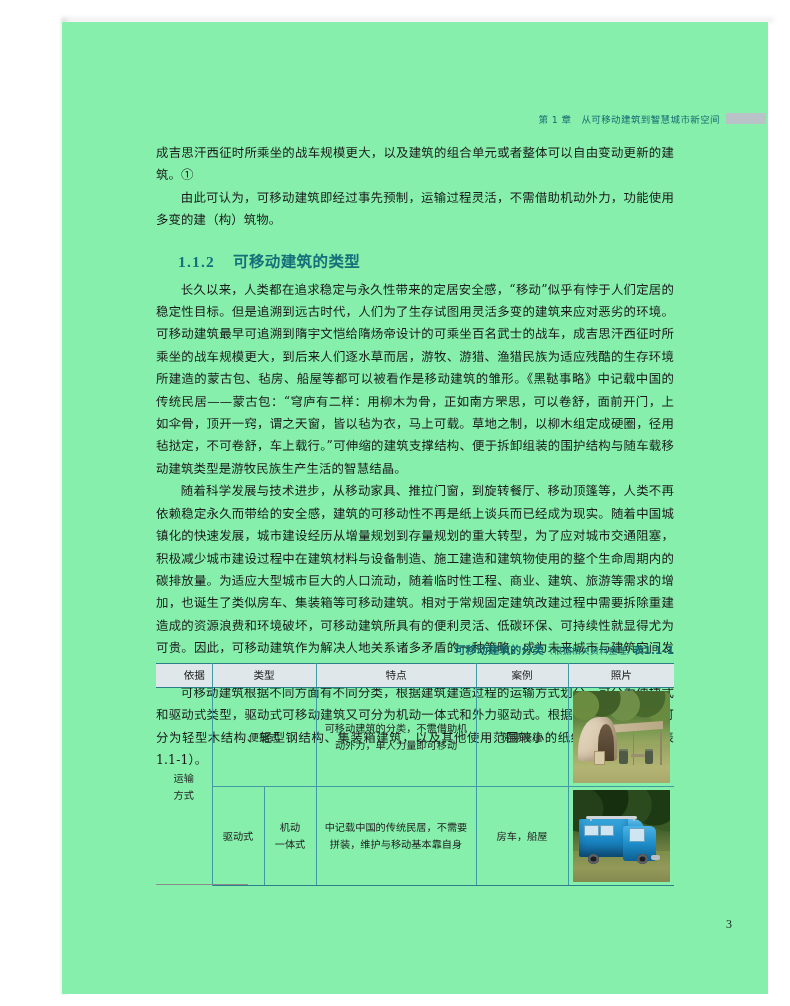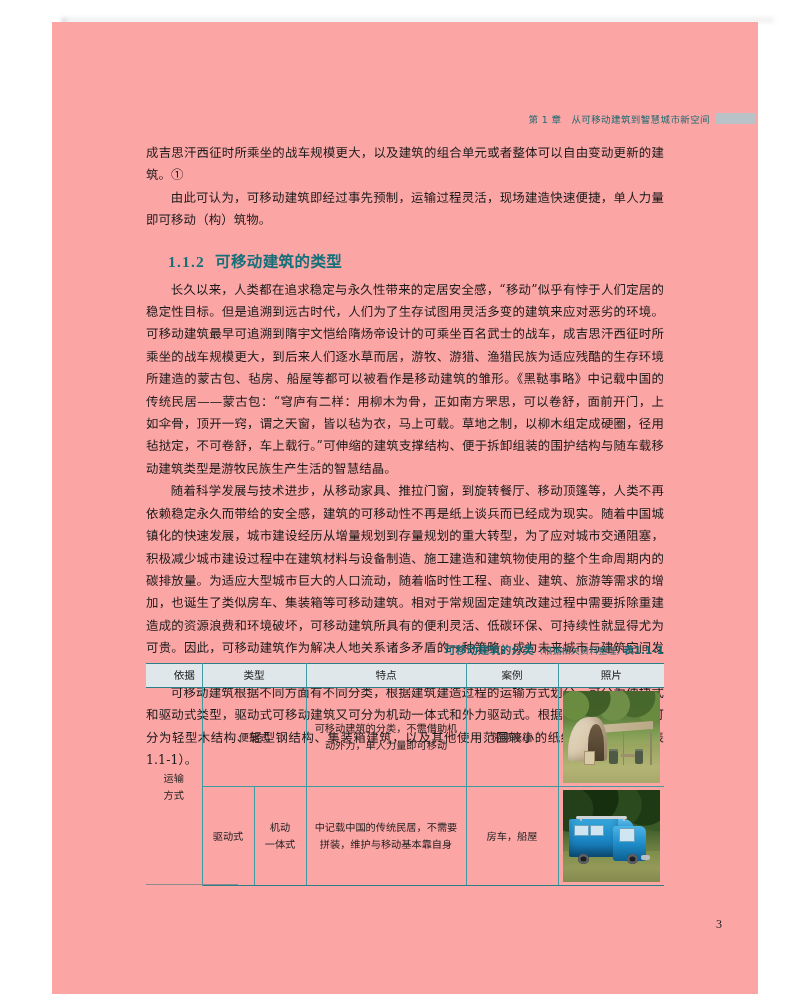--- a/index.html
+++ b/index.html
@@ -22,25 +22,25 @@
     left: 62px;
     top: 18px;
     width: 712px;
     height: 976px;
     background: linear-gradient(to right, rgba(0,0,0,0.16), rgba(0,0,0,0.0) 6px),
                 linear-gradient(to bottom, rgba(0,0,0,0.10), rgba(0,0,0,0.0) 6px);
     filter: blur(2px);
   }
   .page {
     position: absolute;
-    left: 52px;
+    left: 62px;
     top: 22px;
     width: 706px;
     height: 972px;
-    background: #fca5a5;
+    background: #86efac;
   }
 
   
   .running-header {
     position: absolute;
     left: 0;
     top: 90px;
     width: 706px;
     height: 22px;
   }
@@ -86,21 +86,21 @@
   .section-heading {
     margin: 17px 0 8px 22px;
     color: #16707a;
     font-weight: bold;
     font-family: "DejaVu Sans", "Liberation Sans", sans-serif;
     font-size: 15.5px;
     letter-spacing: 0.4px;
   }
   .section-heading .num {
     font-family: "Liberation Serif", serif;
-    margin-right: 10px;
+    margin-right: 18px;
     letter-spacing: 1.2px;
   }
 
   
   .table-block {
     position: absolute;
     left: 94px;
     top: 619px;
     width: 518px;
   }
@@ -348,21 +348,21 @@
 <div class="page">
 
   <div class="running-header">
     <div class="rh-text">第 1 章　从可移动建筑到智慧城市新空间</div>
     <div class="rh-block"></div>
   </div>
 
   <div class="content">
 
     <p class="body">成吉思汗西征时所乘坐的战车规模更大，以及建筑的组合单元或者整体可以自由变动更新的建筑。①</p>
-    <p class="body indent">由此可认为，可移动建筑即经过事先预制，运输过程灵活，现场建造快速便捷，单人力量即可移动（构）筑物。</p>
+    <p class="body indent">由此可认为，可移动建筑即经过事先预制，运输过程灵活，不需借助机动外力，功能使用多变的建（构）筑物。</p>
 
     <div class="section-heading">
       <span class="num">1.1.2</span><span>可移动建筑的类型</span>
     </div>
 
     <p class="body indent">长久以来，人类都在追求稳定与永久性带来的定居安全感，“移动”似乎有悖于人们定居的稳定性目标。但是追溯到远古时代，人们为了生存试图用灵活多变的建筑来应对恶劣的环境。可移动建筑最早可追溯到隋宇文恺给隋炀帝设计的可乘坐百名武士的战车，成吉思汗西征时所乘坐的战车规模更大，到后来人们逐水草而居，游牧、游猎、渔猎民族为适应残酷的生存环境所建造的蒙古包、毡房、船屋等都可以被看作是移动建筑的雏形。《黑鞑事略》中记载中国的传统民居——蒙古包：“穹庐有二样：用柳木为骨，正如南方罘思，可以卷舒，面前开门，上如伞骨，顶开一窍，谓之天窗，皆以毡为衣，马上可载。草地之制，以柳木组定成硬圈，径用毡挞定，不可卷舒，车上载行。”可伸缩的建筑支撑结构、便于拆卸组装的围护结构与随车载移动建筑类型是游牧民族生产生活的智慧结晶。</p>
     <p class="body indent">随着科学发展与技术进步，从移动家具、推拉门窗，到旋转餐厅、移动顶篷等，人类不再依赖稳定永久而带给的安全感，建筑的可移动性不再是纸上谈兵而已经成为现实。随着中国城镇化的快速发展，城市建设经历从增量规划到存量规划的重大转型，为了应对城市交通阻塞，积极减少城市建设过程中在建筑材料与设备制造、施工建造和建筑物使用的整个生命周期内的碳排放量。为适应大型城市巨大的人口流动，随着临时性工程、商业、建筑、旅游等需求的增加，也诞生了类似房车、集装箱等可移动建筑。相对于常规固定建筑改建过程中需要拆除重建造成的资源浪费和环境破坏，可移动建筑所具有的便利灵活、低碳环保、可持续性就显得尤为可贵。因此，可移动建筑作为解决人地关系诸多矛盾的一种策略，成为未来城市与建筑空间发展的新的可能性。</p>
     <p class="body indent">可移动建筑根据不同方面有不同分类，根据建筑建造过程的运输方式划分，可分为便捷式和驱动式类型，驱动式可移动建筑又可分为机动一体式和外力驱动式。根据建造材料划分，可分为轻型木结构、轻型钢结构、集装箱建筑，以及其他使用范围较小的纸结构、竹结构（表1.1-1）。</p>
   </div>
 

